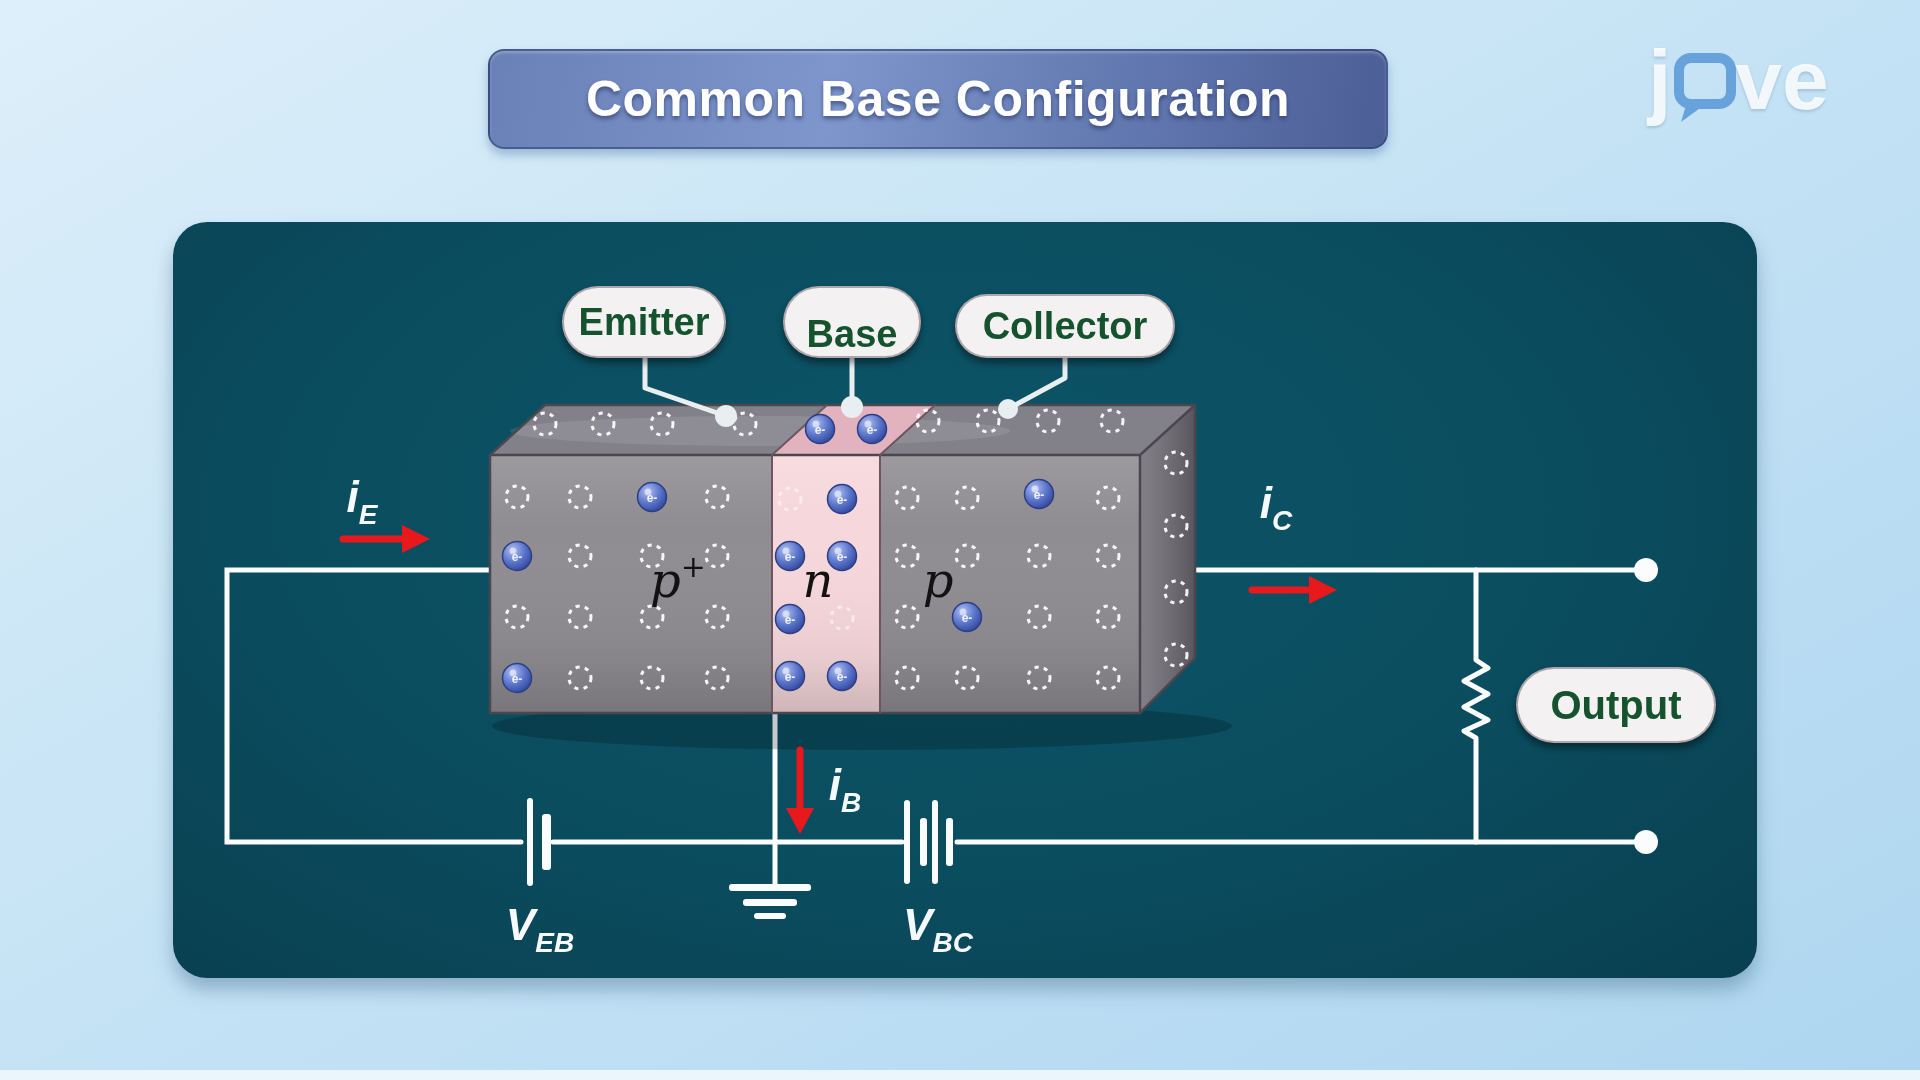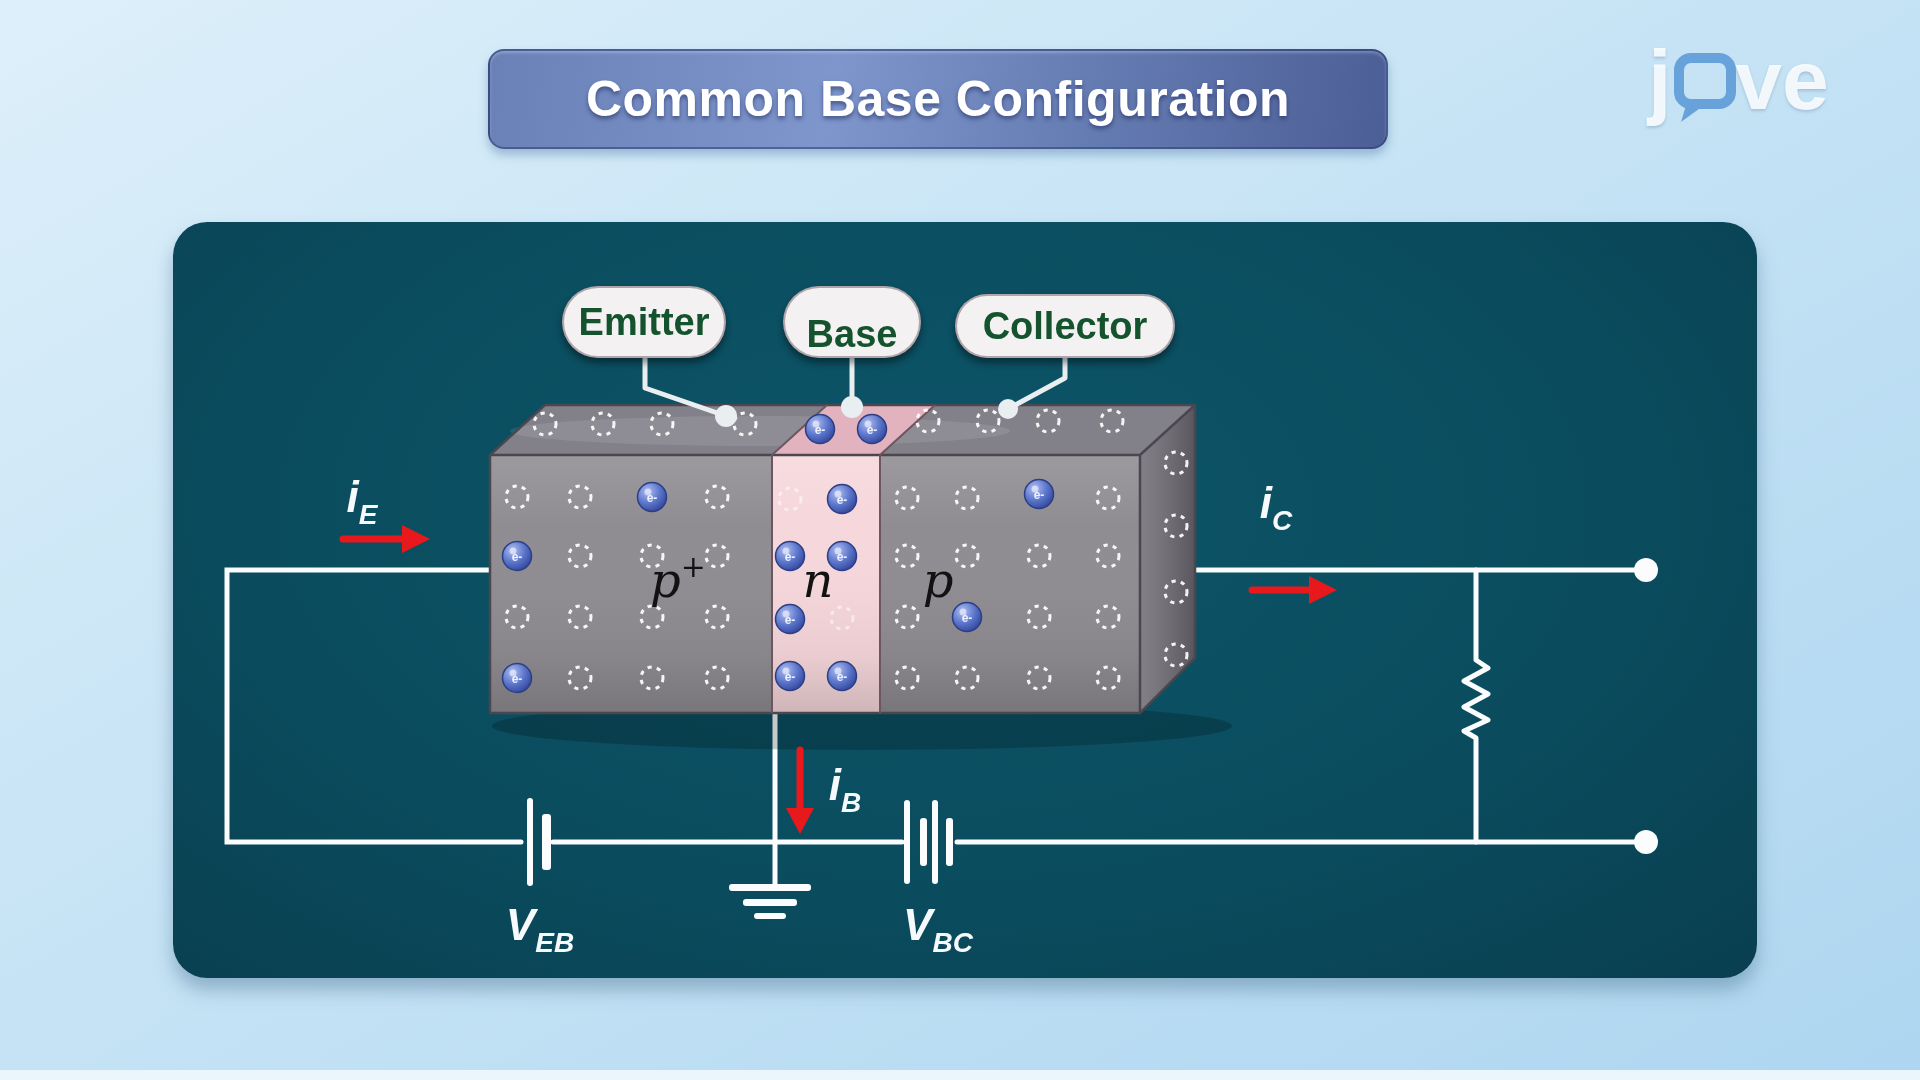--- a/index.html
+++ b/index.html
@@ -282,15 +282,18 @@
 
   <div class="pill" style="left:562px;top:286px;width:164px;height:72px;">
     <span>Emitter</span>
   </div>
   <div class="pill" style="left:783px;top:286px;width:138px;height:72px;align-items:flex-end;">
     <span>Base</span>
   </div>
   <div class="pill" style="left:955px;top:286px;width:220px;height:64px;margin-top:8px;">
     <span>Collector</span>
   </div>
+  <div class="pill" style="left:1516px;top:667px;width:200px;height:76px;font-size:40px;">
+    <span>Output</span>
+  </div>
 
   <div class="bottom-strip"></div>
 </div>
 
 </body></html>

